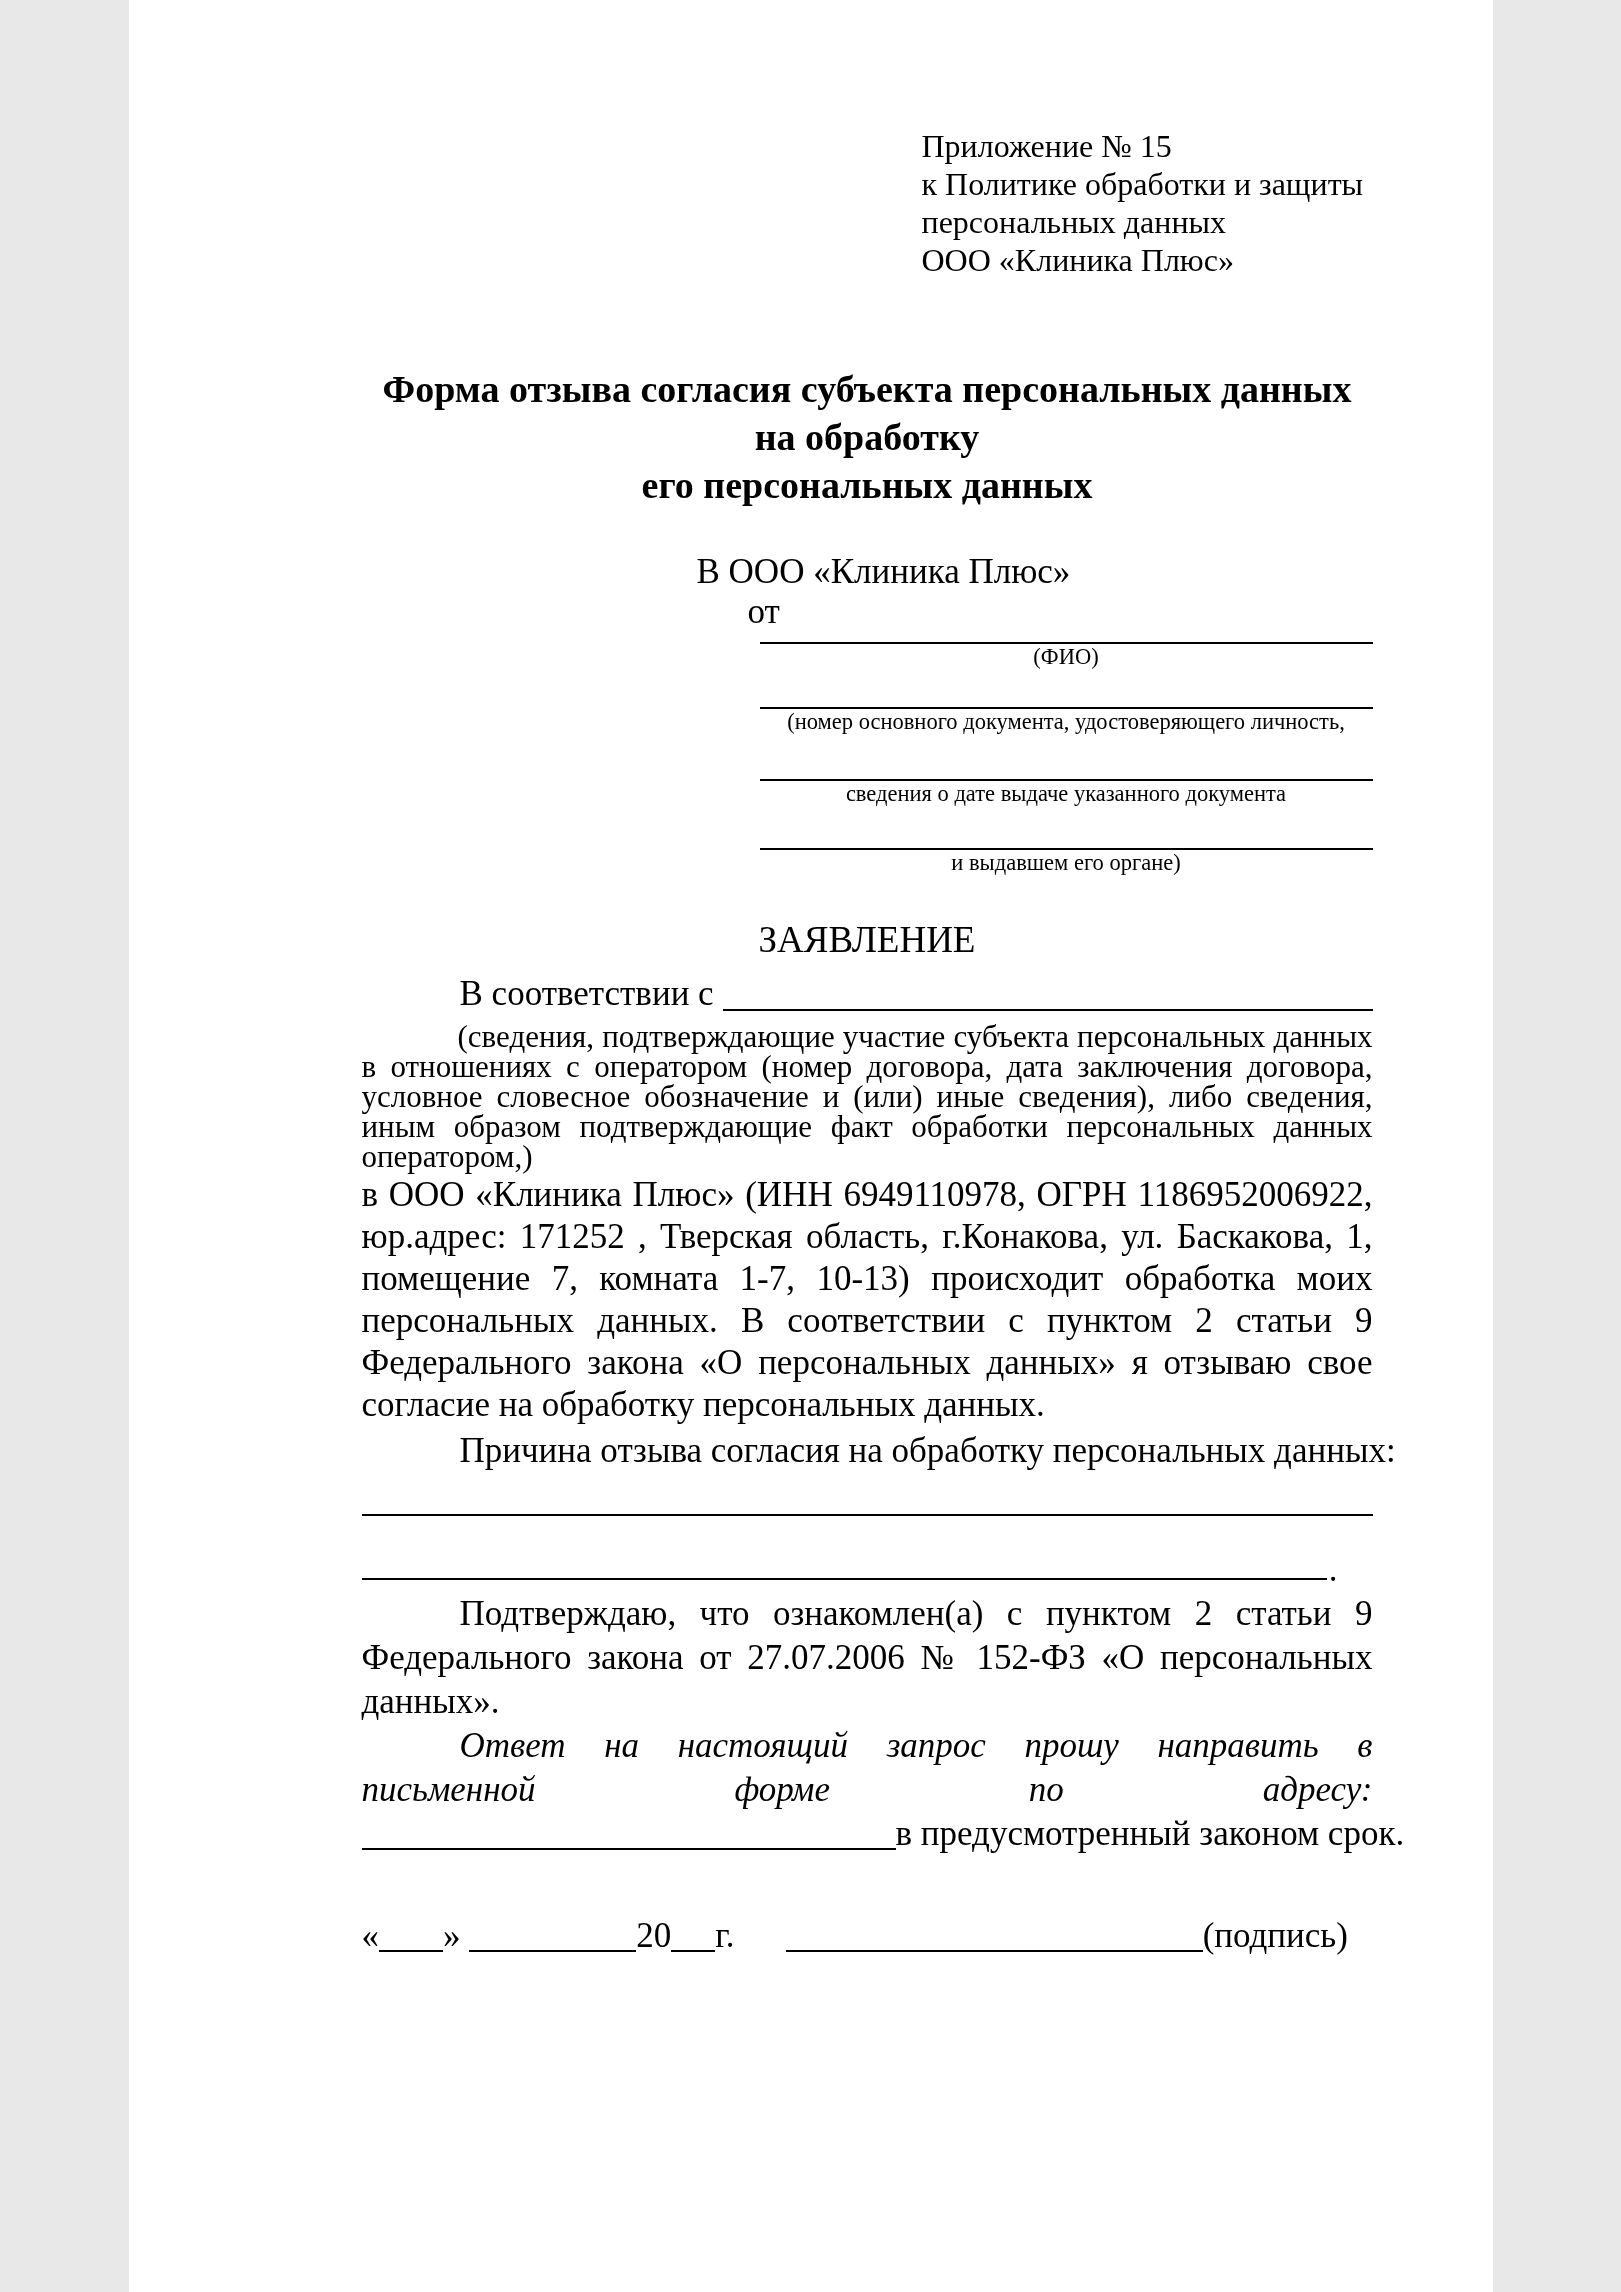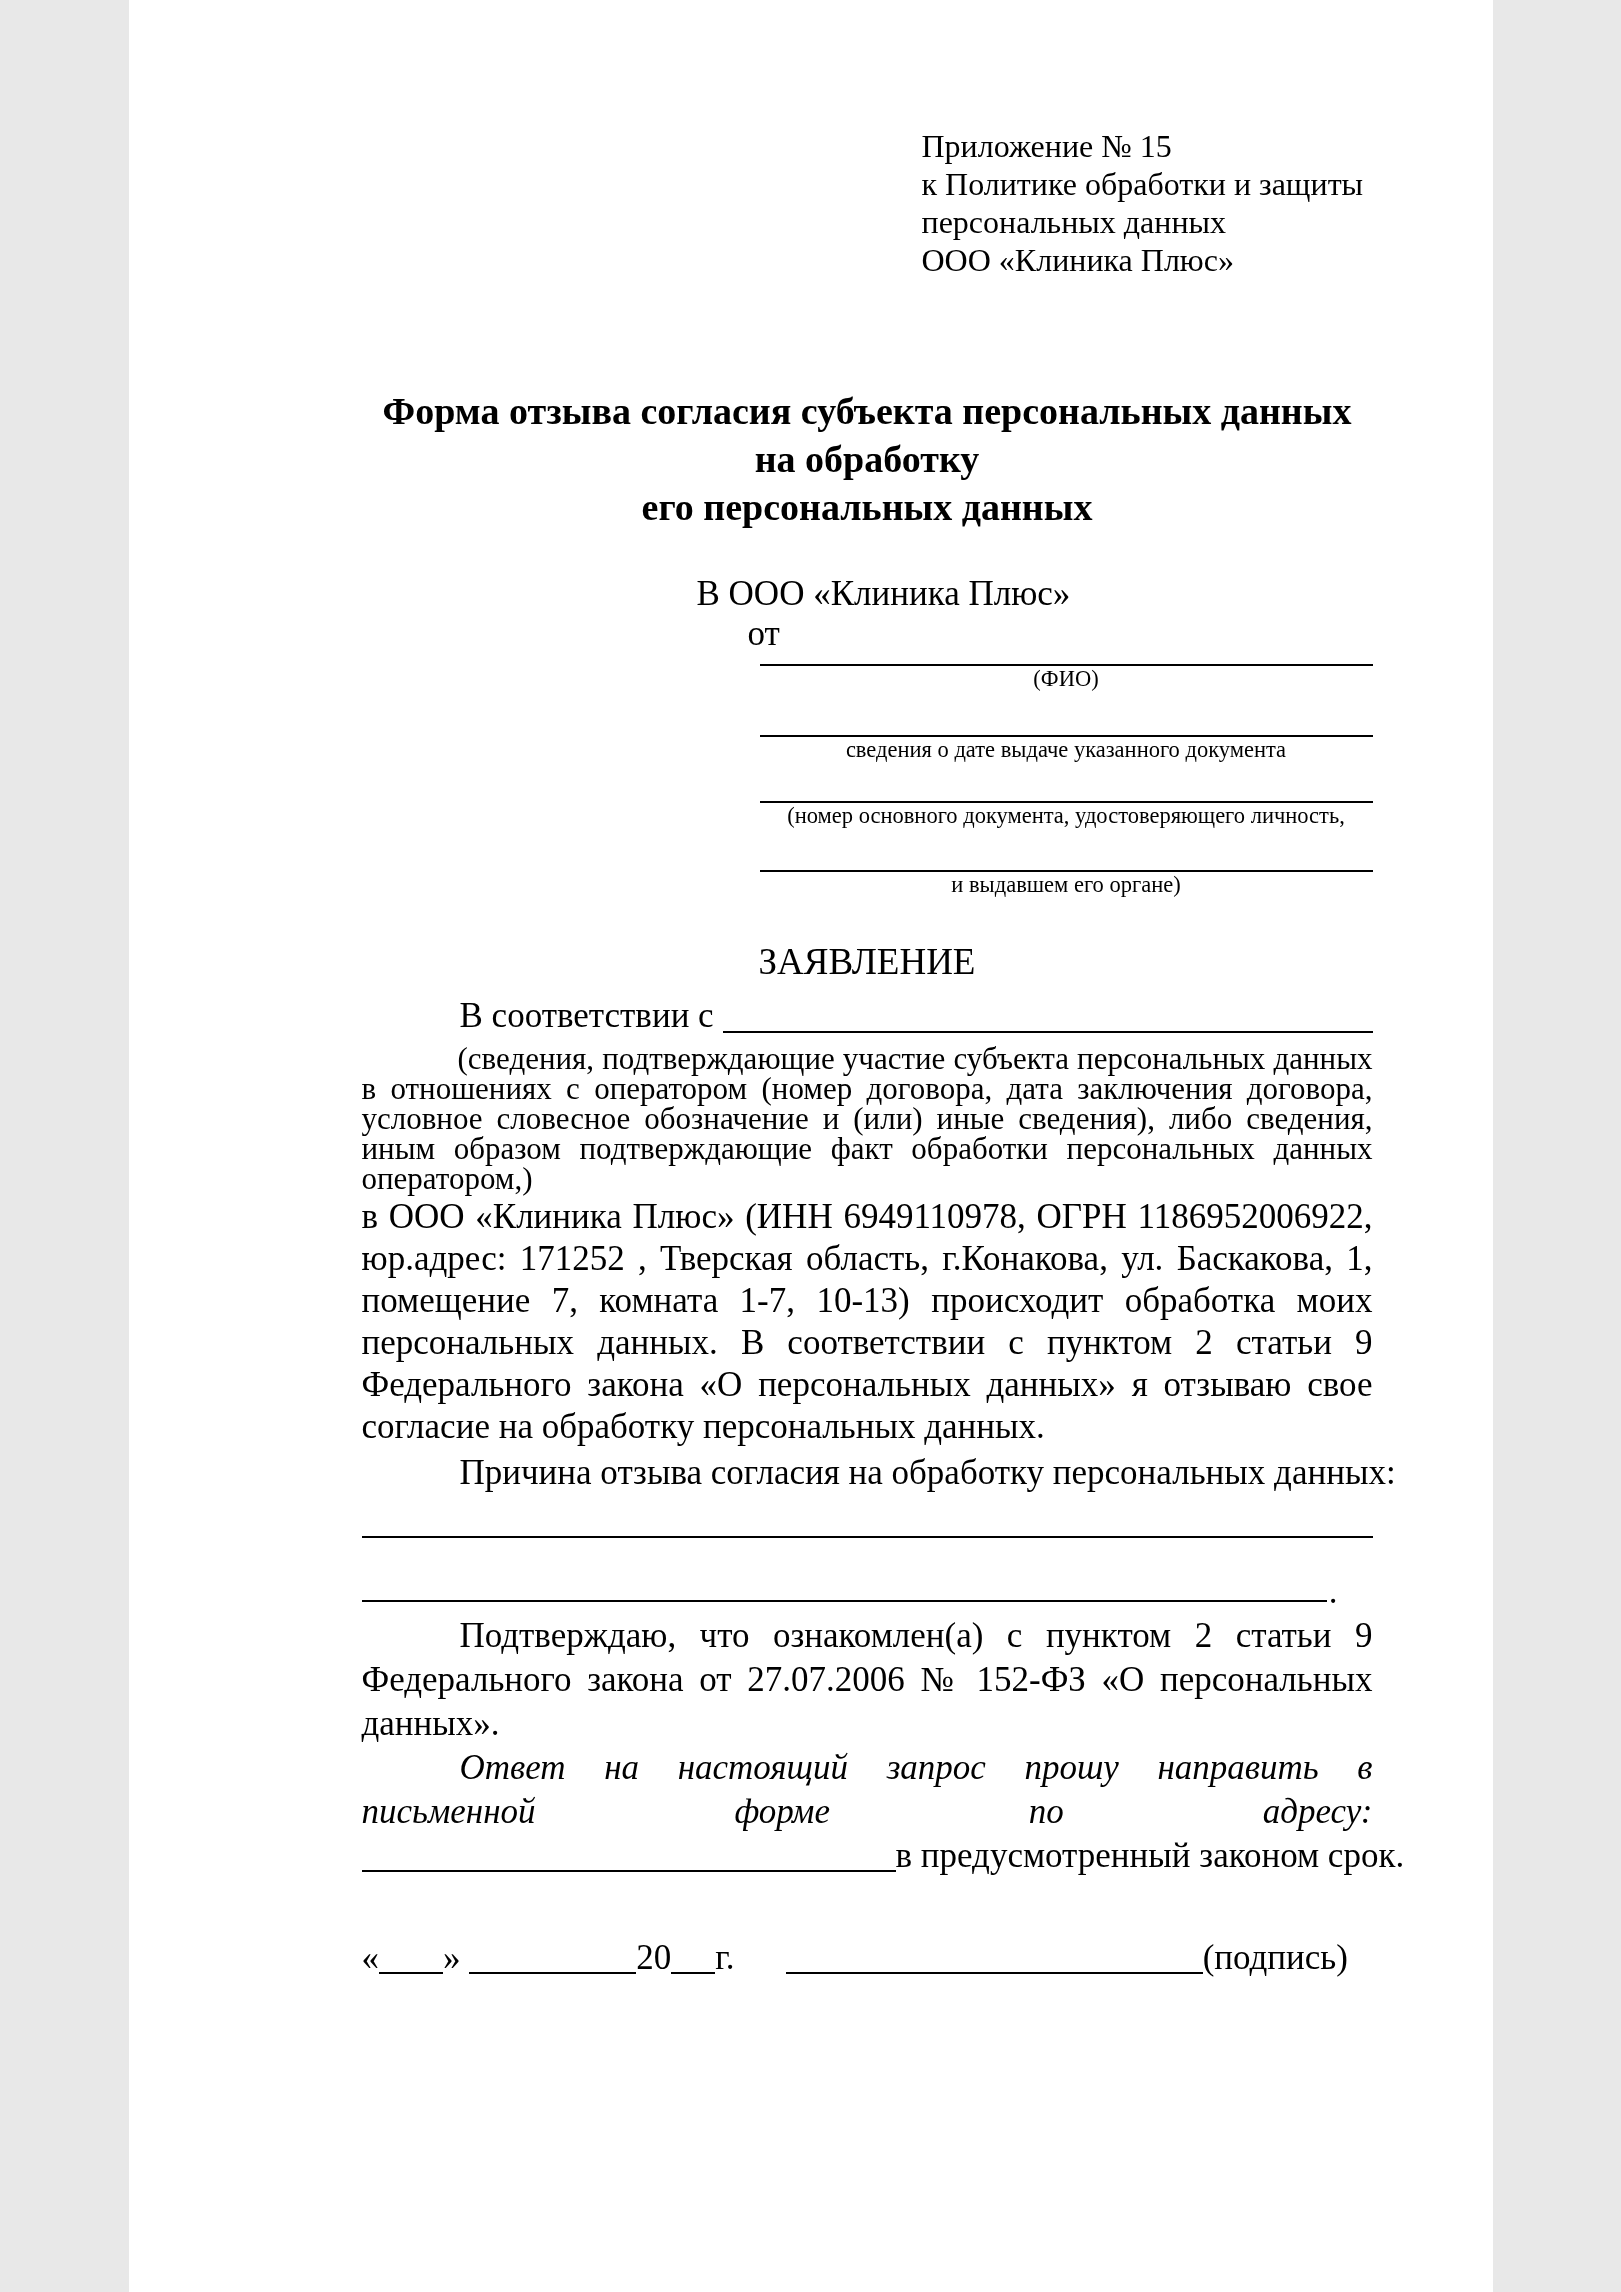--- a/index.html
+++ b/index.html
@@ -23,21 +23,21 @@
   
   .header-block {
     width: 451px;
     margin-left: auto;
     font-size: 32px;
     line-height: 38px;
     text-align: left;
   }
   
   .doc-title {
-    margin: 108px 0 0 0;
+    margin: 86px 0 0 0;
     font-size: 38px;
     font-weight: bold;
     line-height: 48px;
     text-align: center;
   }
   
   .addressee {
     width: 676px;
     margin-left: auto;
     margin-top: 41px;
@@ -178,27 +178,27 @@
   </div>
 
   <div class="addressee">
     <div class="to-line">В ООО «Клиника Плюс»</div>
     <div class="from-line">от</div>
 
     <div class="addr-field f1">
       <div class="rule"></div>
       <div class="caption">(ФИО)</div>
     </div>
+    <div class="addr-field f2">
+      <div class="rule"></div>
+      <div class="caption">(номер основного документа, удостоверяющего личность,</div>
+    </div>
     <div class="addr-field f3">
       <div class="rule"></div>
       <div class="caption">сведения о дате выдаче указанного документа</div>
-    </div>
-    <div class="addr-field f2">
-      <div class="rule"></div>
-      <div class="caption">(номер основного документа, удостоверяющего личность,</div>
     </div>
     <div class="addr-field f4">
       <div class="rule"></div>
       <div class="caption">и выдавшем его органе)</div>
     </div>
   </div>
 
   <div class="statement-heading">ЗАЯВЛЕНИЕ</div>
 
   <div class="intro-row">

